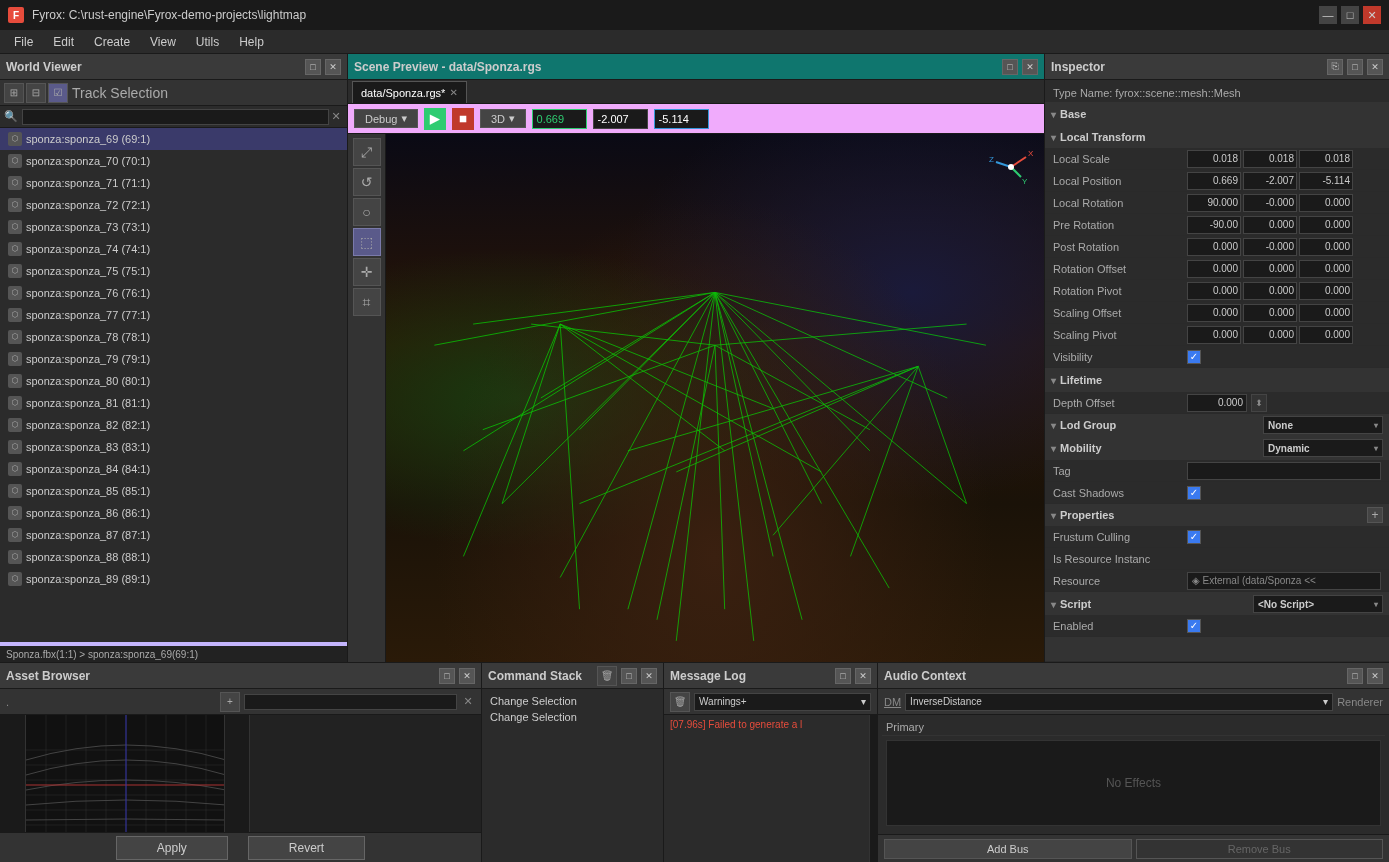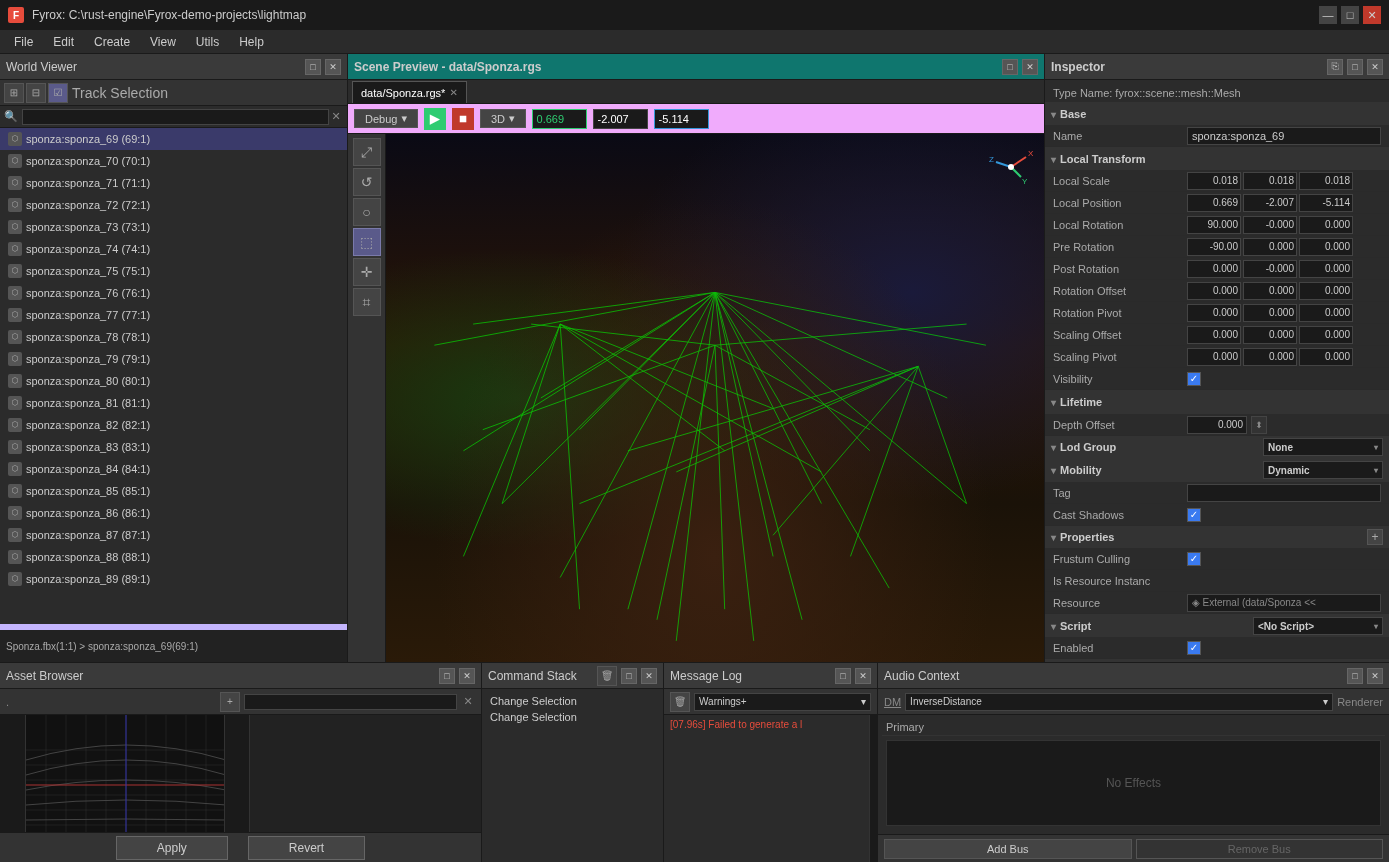--- a/index.html
+++ b/index.html
@@ -89,21 +89,21 @@
       background: #3a3a3a;
       height: 26px;
       display: flex;
       align-items: center;
       padding: 0 6px;
       gap: 4px;
       border-bottom: 1px solid #1a1a1a;
       font-size: 12px;
       color: #cccccc;
     }
-    .panel-header .panel-title { flex: 1; font-weight: 400; }
+    .panel-header .panel-title { flex: 1; font-weight: 700; }
     .panel-btn {
       width: 16px; height: 16px;
       background: #555;
       border: 1px solid #666;
       color: #ccc;
       font-size: 9px;
       cursor: pointer;
       display: flex; align-items: center; justify-content: center;
     }
 
@@ -175,26 +175,26 @@
       border-radius: 2px;
       display: flex; align-items: center; justify-content: center;
       font-size: 8px;
       color: #aaa;
       flex-shrink: 0;
     }
 
     #world-status {
       height: 20px;
       background: #222;
-      padding: 16px 6px;
+      padding: 0 6px;
       display: flex;
       align-items: center;
       font-size: 10px;
       color: #aaa;
-      border-top: 6px solid #c4b5fd;
+      border-top: 4px solid #c4b5fd;
     }
 
     
     #scene-preview {
       flex: 1;
       display: flex;
       flex-direction: column;
       background: #1a1a1a;
     }
     #scene-header {
@@ -909,24 +909,20 @@
       <button class="panel-btn">✕</button>
     </div>
     <div id="inspector-content">
       <div class="inspector-type">Type Name: fyrox::scene::mesh::Mesh</div>
 
       <div class="inspector-section">
         <div class="section-header">
           <span class="section-toggle chevron-down"></span>
           <span>Base</span>
         </div>
-        <div class="inspector-row">
-          <span class="inspector-label">Name</span>
-          <input class="name-field" type="text" value="sponza:sponza_69" style="">
-        </div>
       </div>
 
       <div class="inspector-section">
         <div class="section-header">
           <span class="section-toggle chevron-down"></span>
           <span>Local Transform</span>
         </div>
 
         <div class="inspector-row">
           <span class="inspector-label">Local Scale</span>

